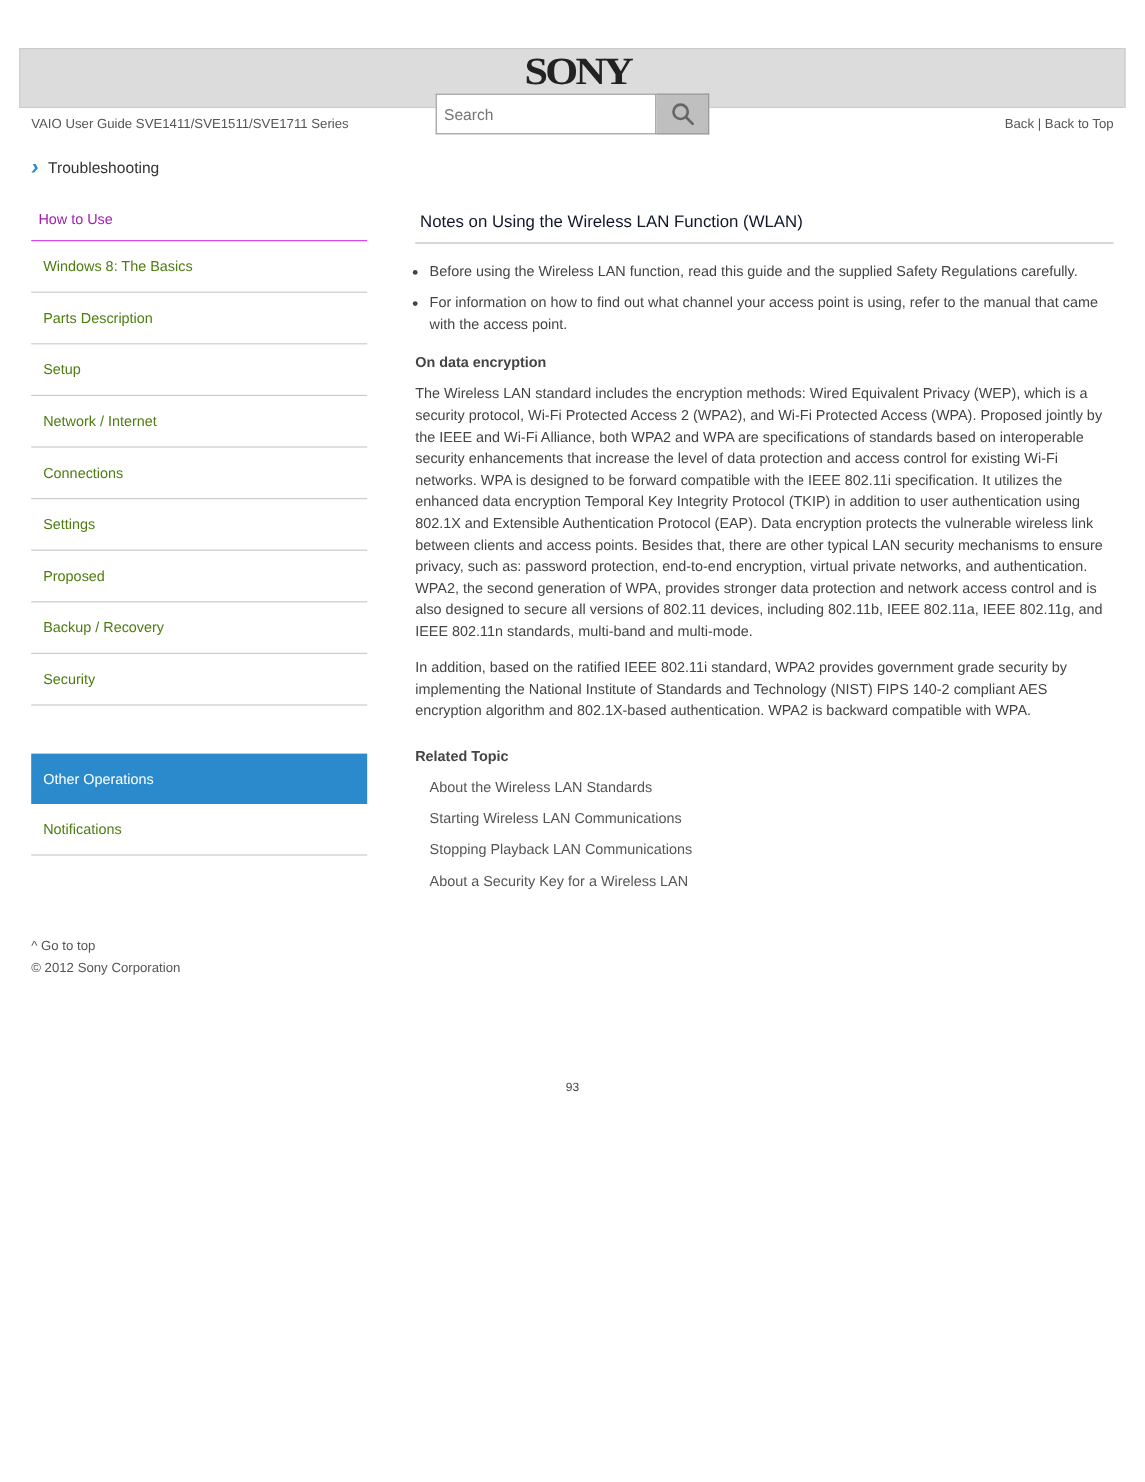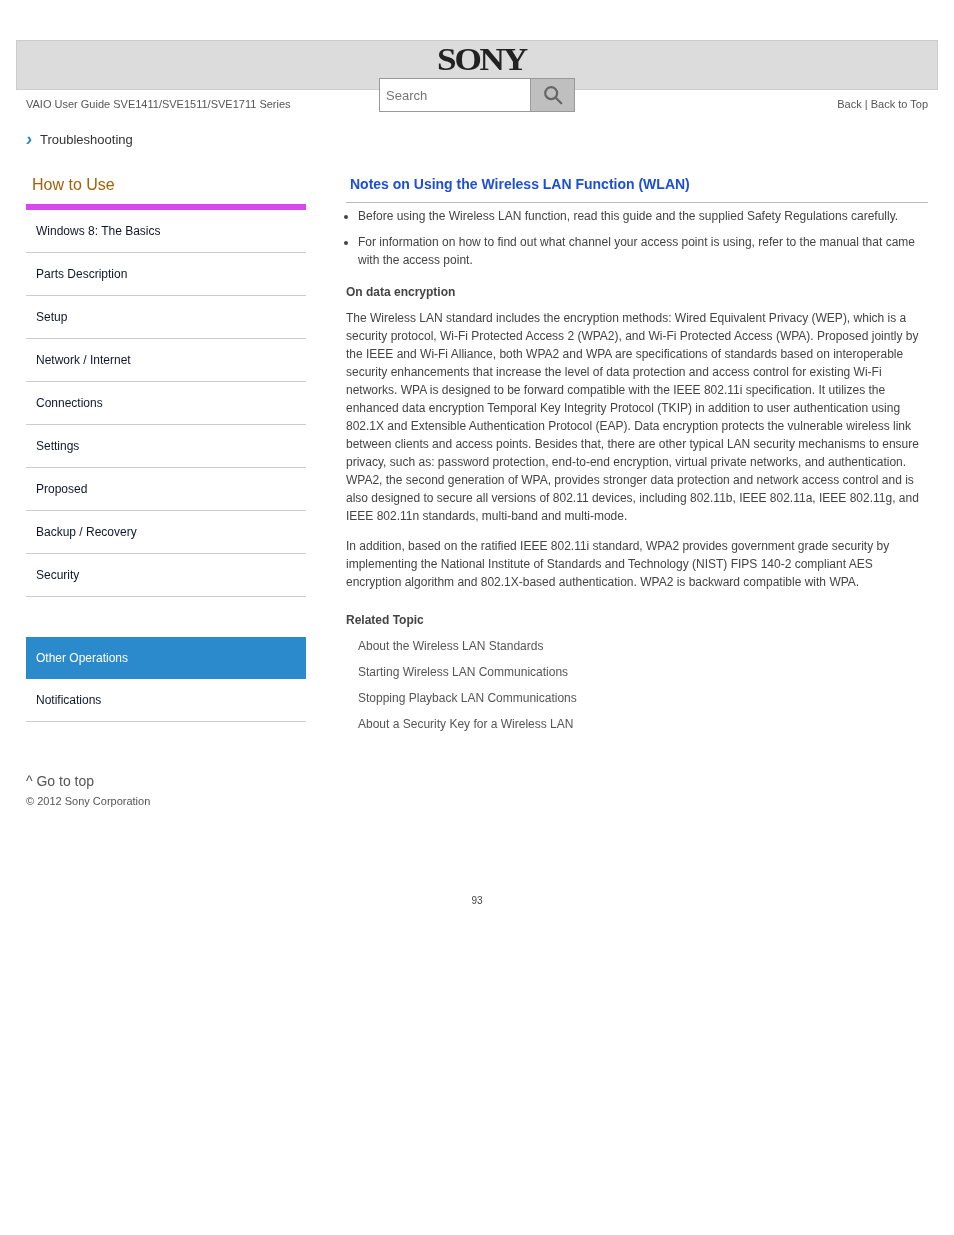--- a/index.html
+++ b/index.html
@@ -31,21 +31,21 @@
     letter-spacing: -2px;
     color: #222;
     transform: scaleX(1.1);
     transform-origin: left center;
   }
   .search-wrap {
     display: flex;
     align-items: center;
   }
   .search-input {
-    width: 152px;
+    width: 184px;
     height: 34px;
     border: 1px solid #999;
     background: #fff;
     padding: 0 6px;
     font-size: 13px;
   }
   .search-btn {
     width: 44px;
     height: 34px;
     border: 1px solid #999;
@@ -89,75 +89,74 @@
     display: flex;
     margin-top: 18px;
     padding: 0 10px;
   }
 
   .sidebar {
     width: 280px;
     flex-shrink: 0;
   }
   .sidebar-title {
-    font-size: 16px;
-    color: #a16207;
+    font-size: 12px;
+    color: #a21caf;
     padding: 10px 6px;
-    border-bottom: 6px solid #d946ef;
+    border-bottom: 1px solid #d946ef;
   }
   .sidebar ul { list-style: none; }
   .sidebar li {
     padding: 14px 10px;
     border-bottom: 1px solid #ccc;
     font-size: 12px;
-    color: #0f172a;
+    color: #4d7c0f;
     cursor: pointer;
   }
   .sidebar li.active {
     background: #2b8acb;
     color: #fff;
     border-bottom: none;
   }
   .sidebar li.spacer {
     border: none;
     height: 40px;
     padding: 0;
     cursor: default;
   }
 
   .main {
     flex: 1;
     margin-left: 40px;
   }
   .main-title {
     font-size: 14px;
-    color: #1d4ed8;
+    color: #0f172a;
     padding: 10px 4px;
     border-bottom: 1px solid #bbb;
-    margin-bottom: 4px;
-    font-weight: bold;
+    margin-bottom: 14px;
   }
   .main-body {
     font-size: 12px;
     color: #444;
     line-height: 1.5;
   }
   .main-body p { margin-bottom: 12px; }
   .main-body ul { margin: 0 0 14px 12px; }
   .main-body ul li { margin-bottom: 8px; }
   .subhead { font-weight: bold; margin: 14px 0 8px; }
 
   .related-title { font-weight: bold; margin-top: 20px; margin-bottom: 8px; }
   .related-list { list-style: none; margin-left: 2px; }
   .related-list li { margin-bottom: 6px; color: #555; }
 
   .footer-link {
     margin-top: 26px;
     padding-left: 10px;
-    font-size: 14px;
+    font-size: 11px;
     color: #555;
   }
   .copyright {
     margin-top: 6px;
     padding-left: 10px;
     font-size: 11px;
     color: #555;
   }
   .pagenum {
     text-align: center;

